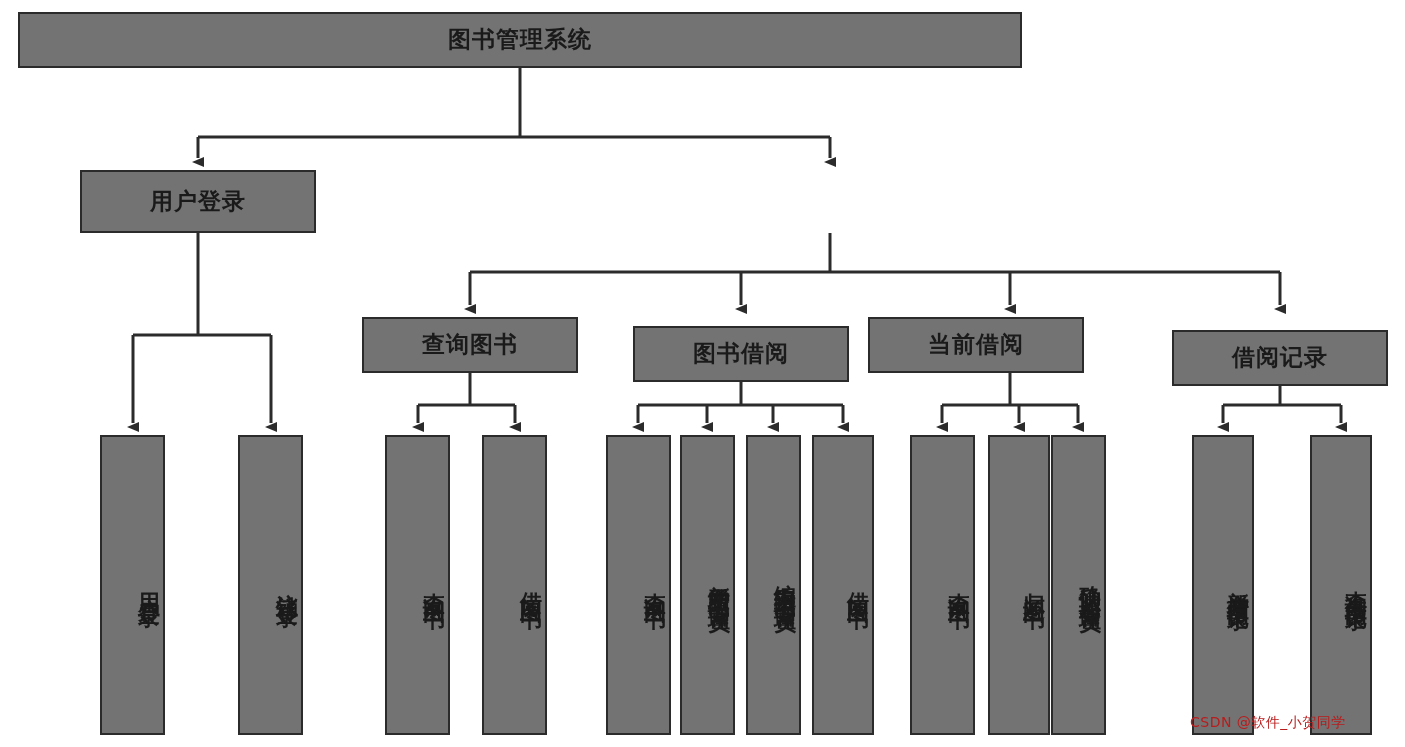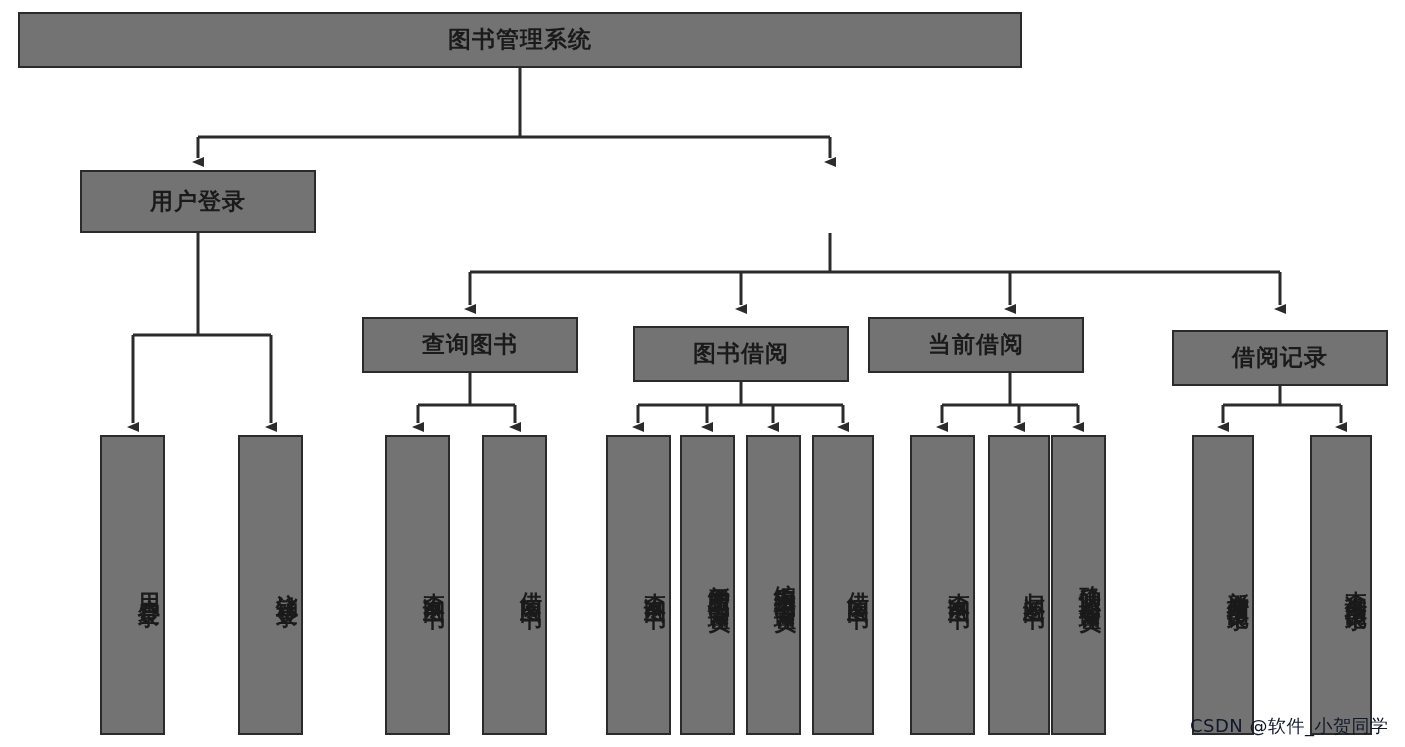--- a/index.html
+++ b/index.html
@@ -48,22 +48,22 @@
     padding-top: 6px;
     padding-bottom: 6px;
     align-items: flex-start;
     justify-content: center;
   }
   .node.vert.tall {
     letter-spacing: 4px;
   }
   .watermark {
     position: absolute;
-    color: #0f172a;
-    font-size: 18px;
+    color: #b91c1c;
+    font-size: 14px;
     white-space: nowrap;
     letter-spacing: 0.5px;
   }
 </style>
 </head>
 <body>
 
 <div id="canvas">
 
   <svg class="wires" viewBox="0 0 1405 747" xmlns="http://www.w3.org/2000/svg">

